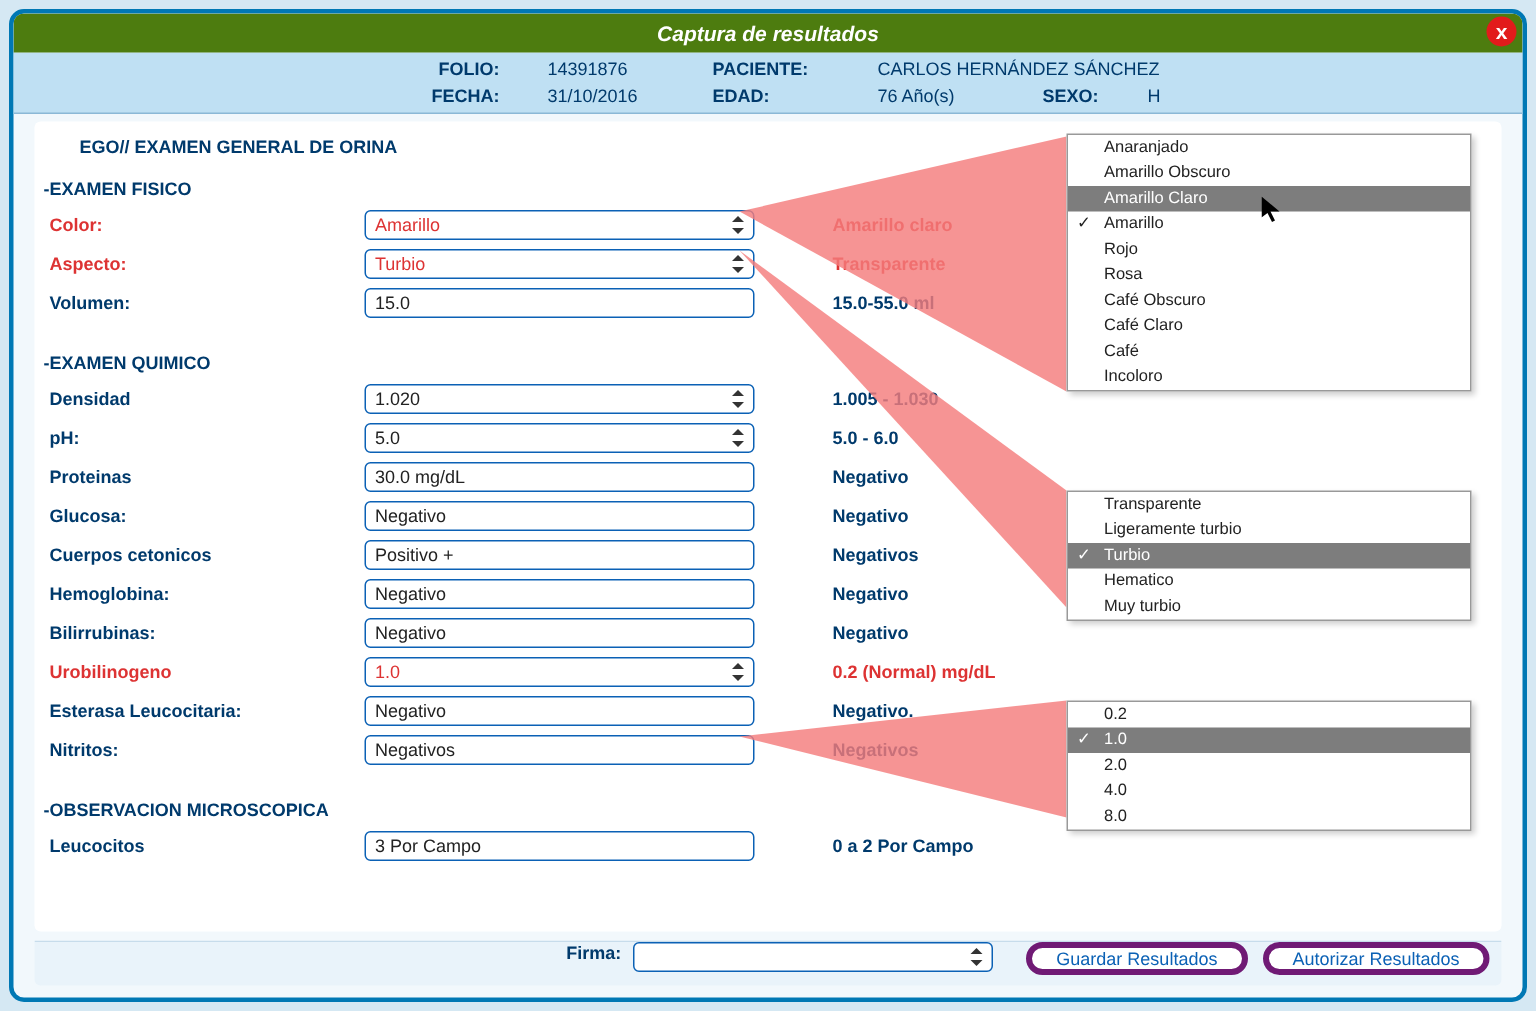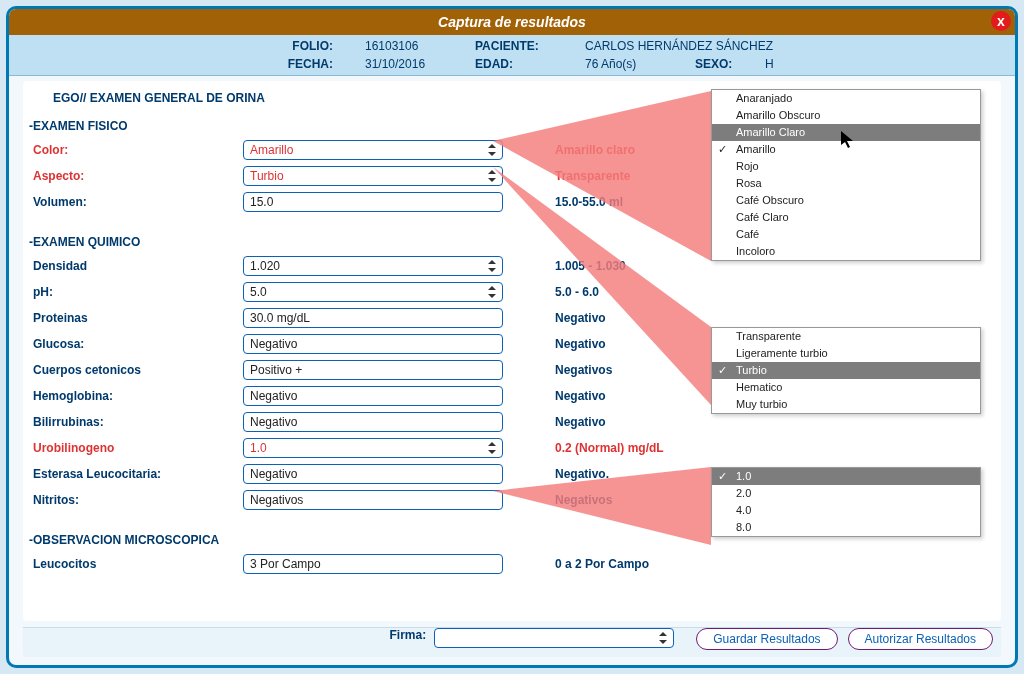--- a/index.html
+++ b/index.html
@@ -15,21 +15,21 @@
   }
   .window {
     position: absolute;
     left: 6px; top: 6px; right: 6px; bottom: 6px;
     border: 3px solid #0078b4;
     border-radius: 10px;
     background: #f2f8fc;
     overflow: hidden;
   }
   .titlebar {
-    background: #a16207;
+    background: #4d7c0f;
     color: #fff;
     font-weight: bold;
     font-style: italic;
     text-align: center;
     height: 26px;
     line-height: 26px;
     font-size: 14px;
     position: relative;
   }
   .close-btn {
@@ -132,21 +132,21 @@
     display: flex;
     justify-content: flex-end;
     padding: 0 8px;
     border-radius: 0 0 4px 4px;
   }
   .footer .firma-label {
     font-weight: bold; color:#003a6c; margin-right:8px;
   }
   .footer .sel { width: 240px; margin-right: 12px;}
   .btn {
-    border: 1px solid #701a75;
+    border: 4px solid #701a75;
     background: #fff;
     color: #0b61b5;
     border-radius: 12px;
     height: 22px;
     padding: 0 16px;
     font-size: 12px;
     margin-left: 10px;
     cursor: pointer;
   }
 
@@ -180,21 +180,21 @@
 
 <div class="window">
   <div class="titlebar">
     <span>Captura de resultados</span>
     <div class="close-btn">x</div>
   </div>
 
   <div class="patient-bar">
     <div class="patient-row">
       <div class="pl1">FOLIO:</div>
-      <div class="pv1">16103106</div>
+      <div class="pv1">14391876</div>
       <div class="pl2">PACIENTE:</div>
       <div class="pv2">CARLOS HERNÁNDEZ SÁNCHEZ</div>
     </div>
     <div class="patient-row">
       <div class="pl1">FECHA:</div>
       <div class="pv1">31/10/2016</div>
       <div class="pl2">EDAD:</div>
       <div style="width:110px">76 Año(s)</div>
       <div style="width:70px;font-weight:bold">SEXO:</div>
       <div>H</div>
@@ -342,20 +342,21 @@
 
     <div class="popout" style="left:688px; top:246px;" id="pop-aspecto">
         <div class="opt"><span>Transparente</span></div>
         <div class="opt"><span>Ligeramente turbio</span></div>
         <div class="opt sel-row"><span class="chk">✓</span><span>Turbio</span></div>
         <div class="opt"><span>Hematico</span></div>
         <div class="opt"><span>Muy turbio</span></div>
       </div>
 
     <div class="popout" style="left:688px; top:386px;" id="pop-uro">
+        <div class="opt"><span>0.2</span></div>
         <div class="opt sel-row"><span class="chk">✓</span><span>1.0</span></div>
         <div class="opt"><span>2.0</span></div>
         <div class="opt"><span>4.0</span></div>
         <div class="opt"><span>8.0</span></div>
       </div>
 
     <svg class="cursor-arrow" style="left:818px; top:50px;" width="14" height="18">
       <polygon points="0,0 0,14 4,11 7,17 9,16 6,10 12,10" fill="#000"></polygon>
     </svg>
 

